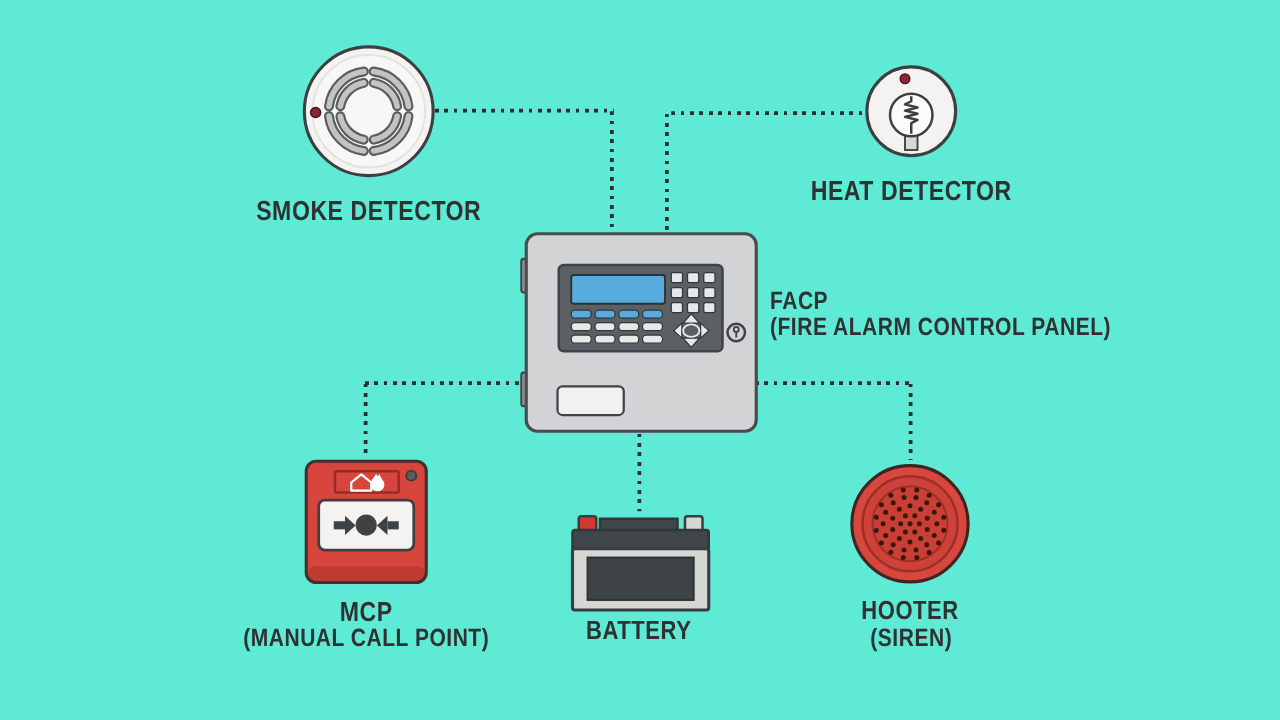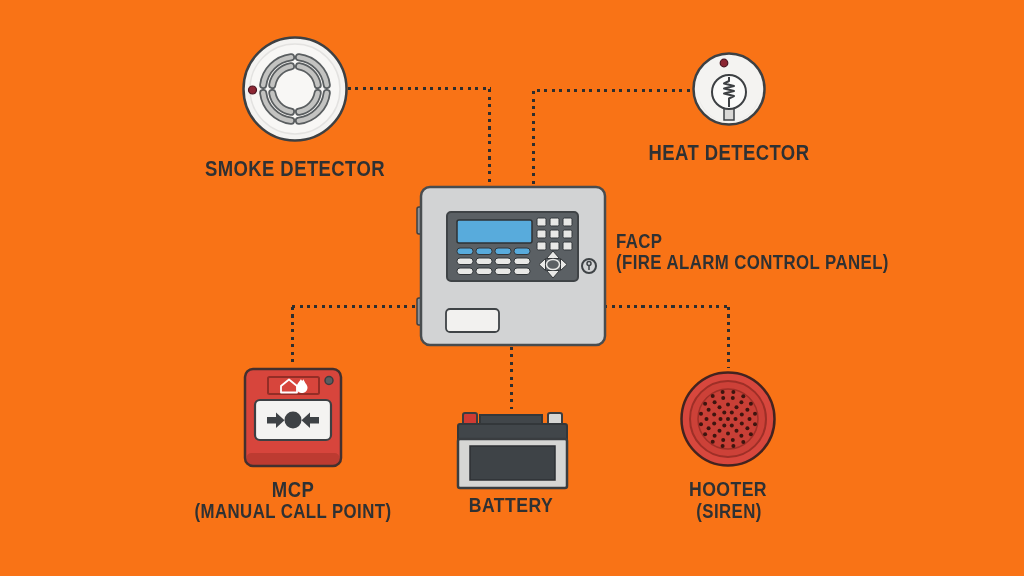--- a/index.html
+++ b/index.html
@@ -1,19 +1,19 @@
 <!DOCTYPE html>
 <html><head>
 <meta charset="utf-8">
 <style>
   html,body{margin:0;padding:0;}
   body{font-family:"Liberation Sans", sans-serif;}
   #canvas{
     position:relative;width:1024px;height:576px;overflow:hidden;
-    background:#f97316;
+    background:#5eead4;
   }
   .connector{position:absolute;}
   .connector.h{height:3px;background:repeating-linear-gradient(to right,#2e2e2e 0 3px,transparent 3px 7.5px);}
   .connector.v{width:3px;background:repeating-linear-gradient(to bottom,#2e2e2e 0 3px,transparent 3px 7.5px);}
   .device{position:absolute;}
   .label{
     position:absolute;color:#2f3133;font-weight:700;white-space:nowrap;
     transform:scaleX(0.84);letter-spacing:0.5px;
   }
   .label.centered{width:300px;text-align:center;transform-origin:center top;}

